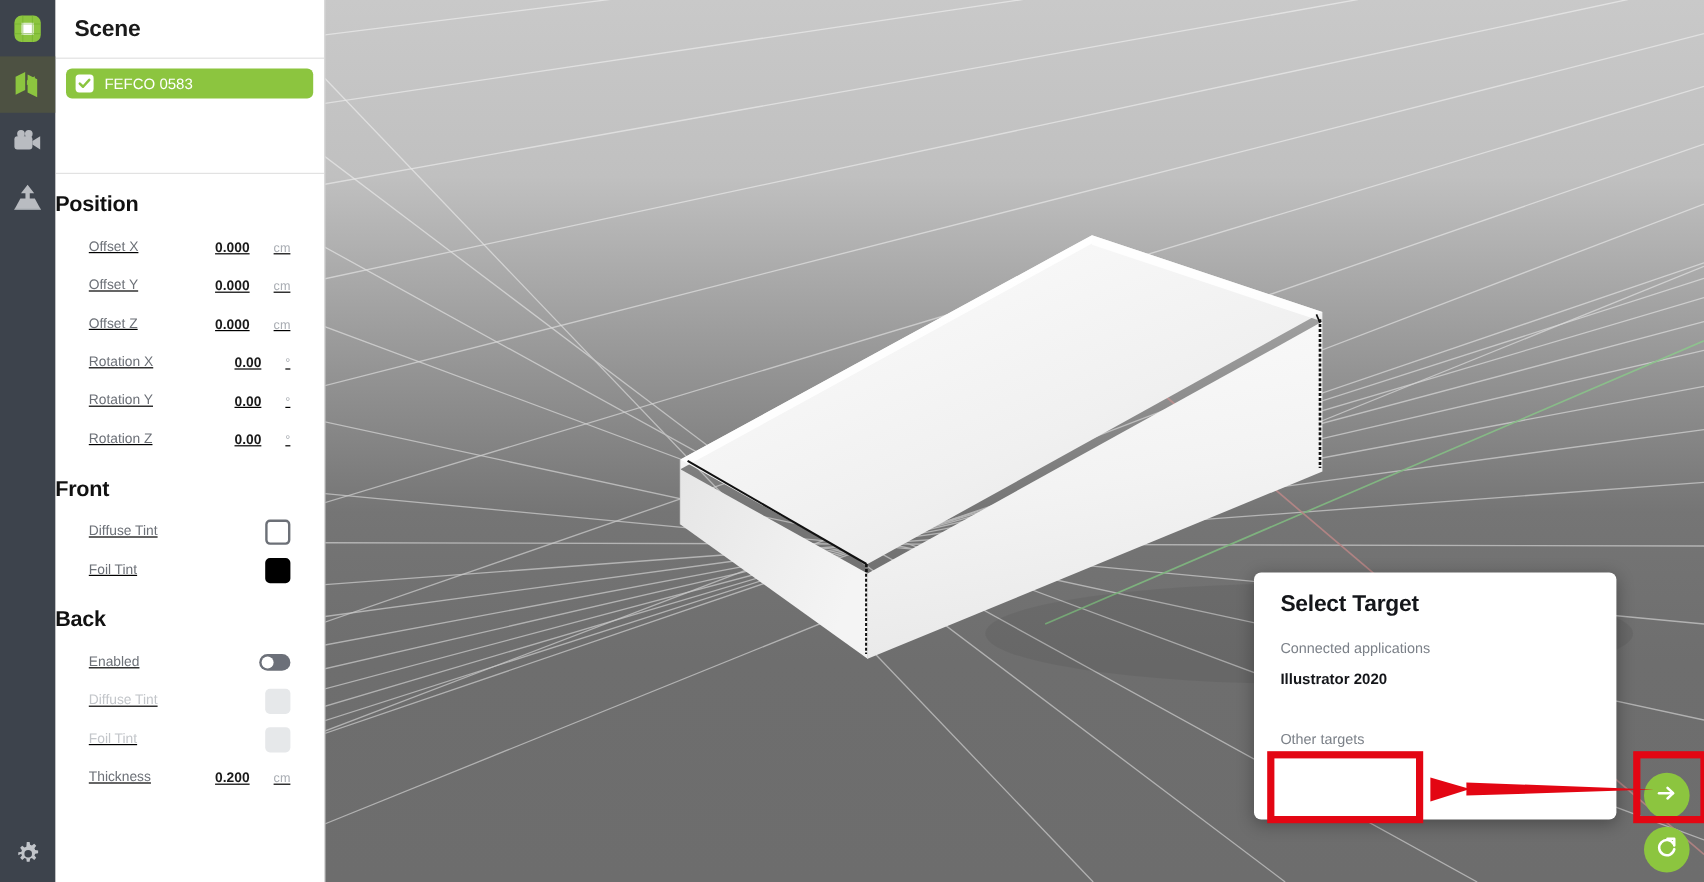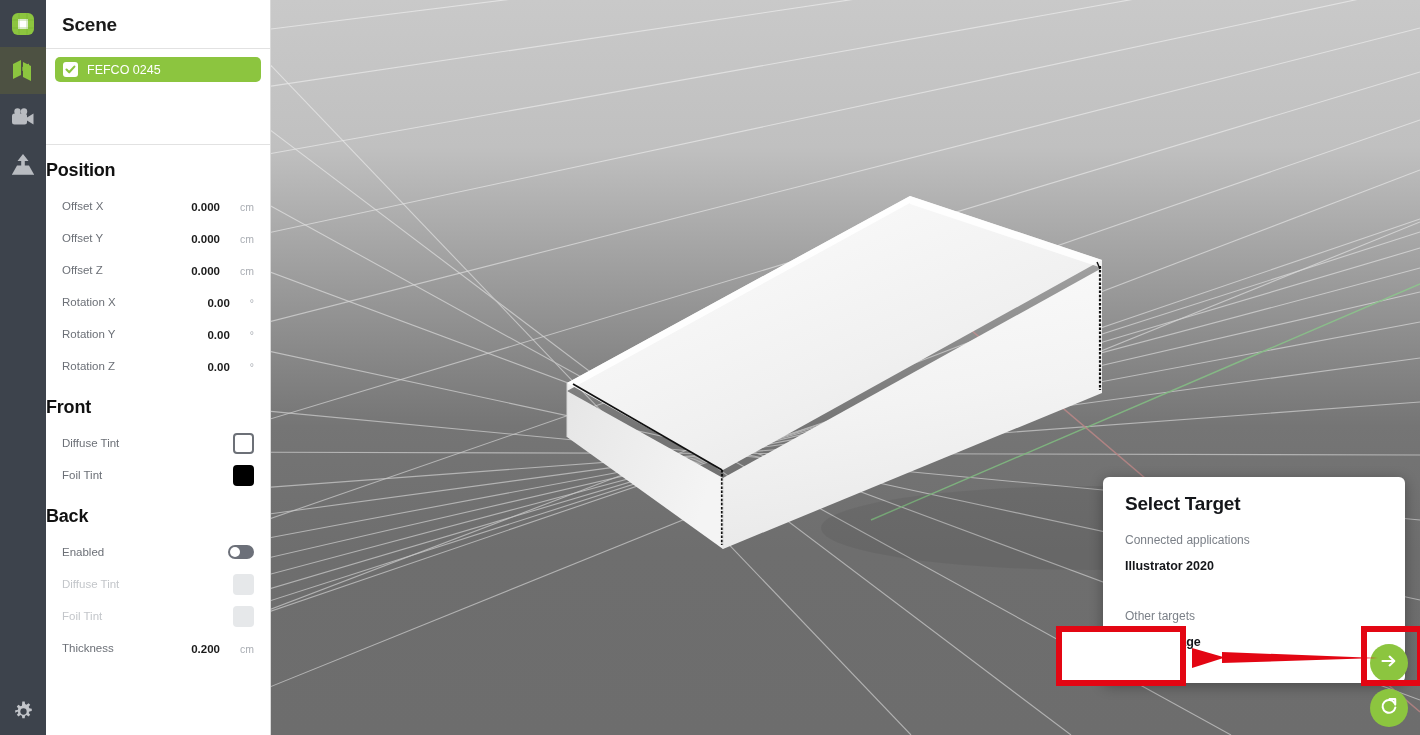--- a/index.html
+++ b/index.html
@@ -65,22 +65,23 @@
   .scene-check svg { display:block; }
   .scene-label { font-size: 12.5px; color: #ffffff; font-weight: normal; }
 
   .section-head {
     font-size: 18px; font-weight: bold; color: #111111;
     padding: 15px 16px 9px 0;
     letter-spacing: -0.2px;
   }
   .row {
     display: flex; align-items: center; justify-content: space-between;
-    padding: 0 16px;
+    padding: 0 28px;
     height: 32px;
+    text-decoration: underline;
   }
   .row-label { font-size: 11.5px; color: #6c7077; }
   .row-label.dim { color: #c3c6ca; }
   .row-value { font-size: 11.5px; color: #1a1a1a; font-weight: bold; }
   .row-unit { font-size: 10.5px; color: #a9adb3; font-weight: normal; margin-left: 20px; }
 
   .swatch {
     width: 21px; height: 21px; border-radius: 4px;
     border: 2px solid #6c7077;
     background: #ffffff;
@@ -220,21 +221,21 @@
     <div class="panel-title">Scene</div>
     <div class="panel-sep"></div>
 
     <div class="scene-list">
       <div class="scene-item">
         <span class="scene-check">
           <svg width="11" height="11" viewBox="0 0 11 11">
             <path d="M1.5 5.6 L4.2 8.3 L9.4 2.6" stroke="#8cc53f" stroke-width="2.1" fill="none" stroke-linecap="round" stroke-linejoin="round"></path>
           </svg>
         </span>
-        <span class="scene-label">FEFCO 0245</span>
+        <span class="scene-label">FEFCO 0583</span>
       </div>
     </div>
 
     <div class="panel-sep"></div>
 
     <div class="section-head">Position</div>
 
     <div class="row">
       <span class="row-label">Offset X</span>
       <span><span class="row-value">0.000</span><span class="row-unit">cm</span></span>
@@ -385,21 +386,21 @@
         <g stroke="#111111" stroke-width="2.2" stroke-dasharray="2.5 1.6" fill="none">
           <path d="M451,470 L451,545"></path>
           <path d="M829,266 L829,390"></path>
         </g>
 
         <path d="M296,383 L296,437" stroke="#d7d7d7" stroke-width="1" fill="none"></path>
         <path d="M452,478 L452,549" stroke="#dedede" stroke-width="0.8" fill="none"></path>
       </g>
     </svg>
 
-    <div class="dialog" style="left:832px;">
+    <div class="dialog" style="left:774px;">
       <div class="dialog-title">Select Target</div>
       <div class="dialog-subhead">Connected applications</div>
       <div class="dialog-entry">Illustrator 2020</div>
       <div class="dialog-subhead second">Other targets</div>
       <div class="dialog-entry second">File Package</div>
     </div>
 
     <div class="fab-stack">
       <div class="fab">
         <span>

